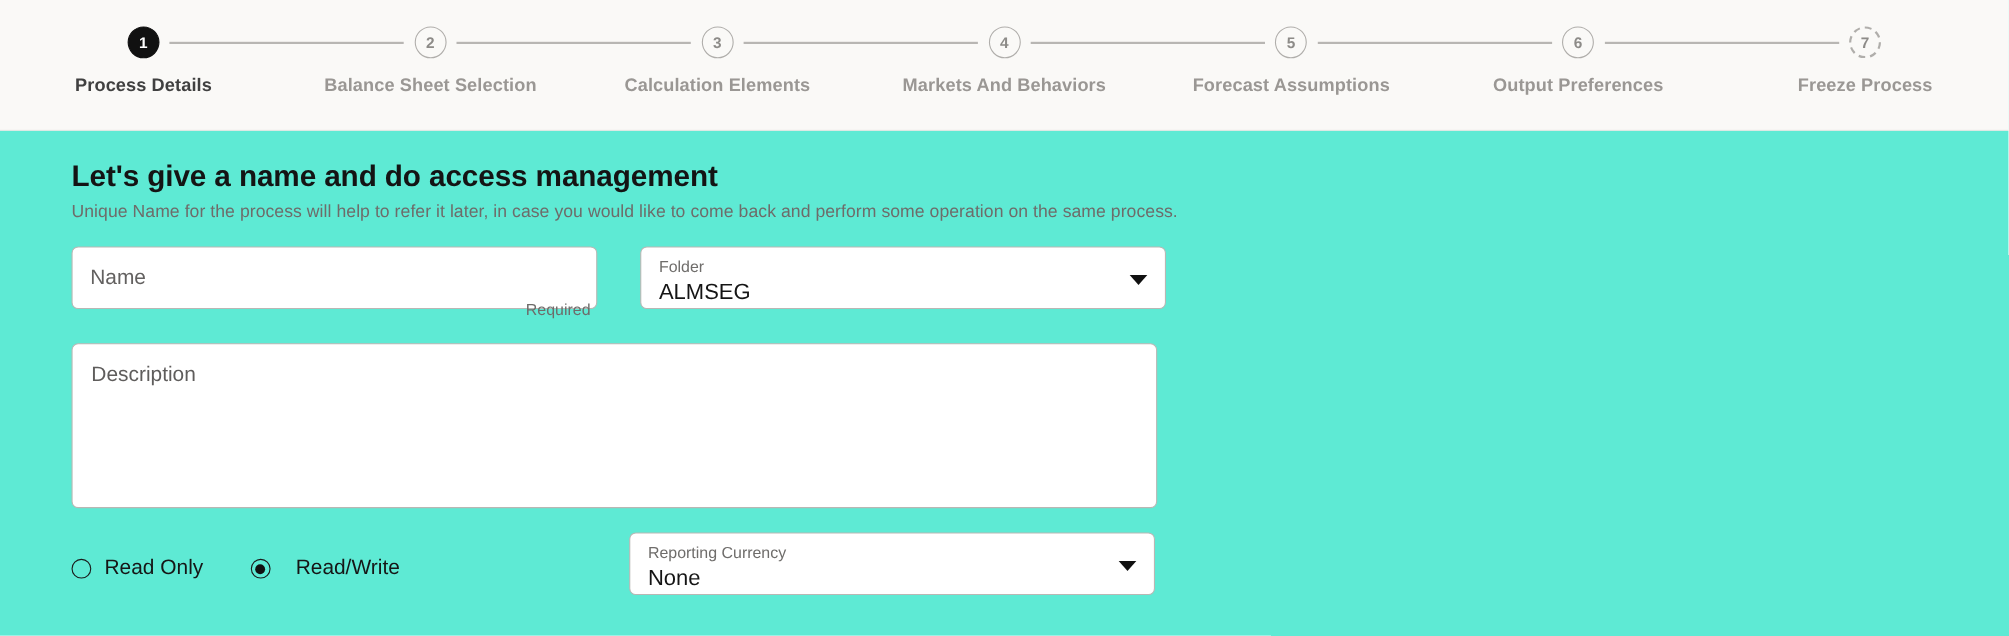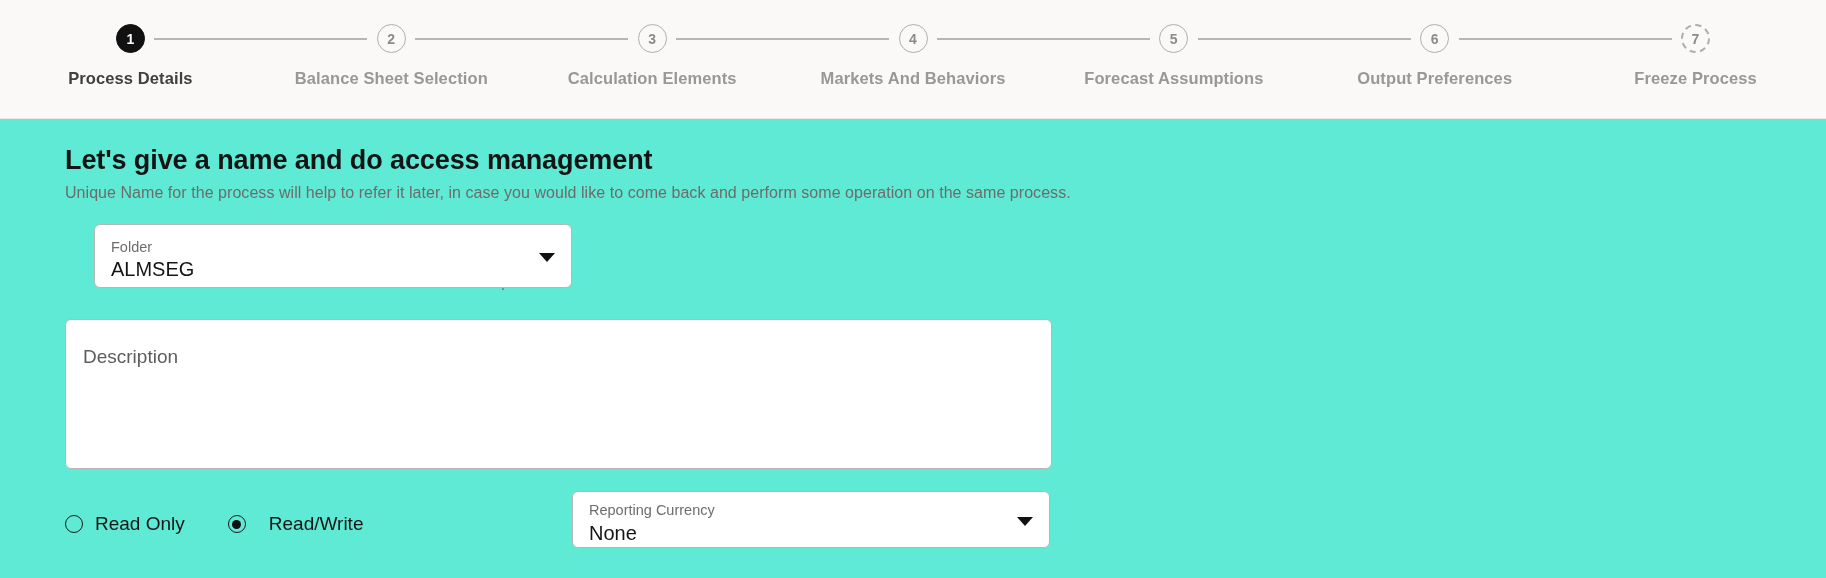--- a/index.html
+++ b/index.html
@@ -123,22 +123,22 @@
   .helper {
     position: absolute;
     left: 413px;
     top: 50px;
     font-size: 14.5px;
     color: #6e6c6a;
   }
 
   .select-field {
     width: 478px;
-    height: 64px;
-    margin-left: 29px;
+    height: 57px;
+    margin-left: 39px;
     padding: 7px 16px 0 16px;
     display: flex;
     flex-direction: column;
     justify-content: center;
     cursor: pointer;
   }
   .select-label {
     font-size: 14.5px;
     color: #6f6d6b;
     line-height: 1.25;
@@ -157,21 +157,21 @@
     width: 0; height: 0;
     border-left: 8px solid transparent;
     border-right: 8px solid transparent;
     border-top: 9px solid #111111;
   }
 
   .description-field {
     margin-top: 31px;
     width: 987px;
     height: 150px;
-    padding: 26px 17px;
+    padding: 17px 17px;
   }
   .desc-placeholder {
     font-size: 19px;
     color: #5f5d5c;
   }
 
   .row-3 {
     margin-top: 22px;
     display: flex;
     align-items: flex-start;
@@ -272,20 +272,23 @@
   </div>
 </div>
 
 <div class="content">
 
   <div class="page-title">Let's give a name and do access management</div>
   <div class="page-subtitle">Unique Name for the process will help to refer it later, in case you would like to come back and perform some operation on the same process.</div>
 
   <div class="row-1">
 
+    <div class="field name-field">
+      <span class="name-placeholder">Name</span>
+    </div>
 
     <div class="helper">Required</div>
 
     <div class="field select-field">
       <span class="select-label">Folder</span>
       <span class="select-value">ALMSEG</span>
       <span class="caret"></span>
     </div>
 
   </div>

